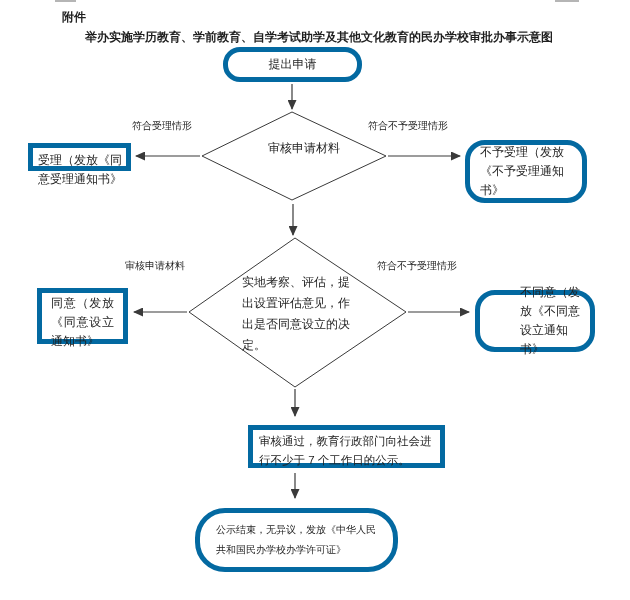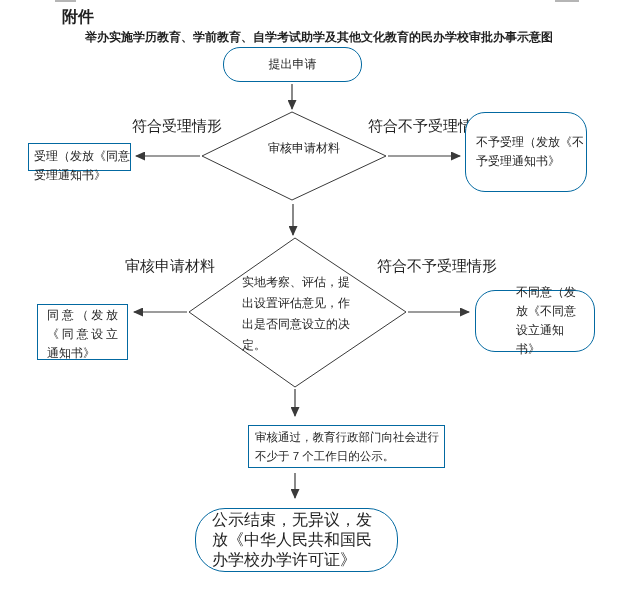--- a/index.html
+++ b/index.html
@@ -19,31 +19,31 @@
   .abs { position: absolute; }
   .txt {
     color: #1f1f1f;
     font-size: 12px;
     line-height: 18px;
     white-space: nowrap;
   }
   .attachment {
     left: 62px; top: 8px;
     font-weight: 700;
-    font-size: 16px;
+    font-size: 12px;
   }
   .title {
     left: 85px; top: 28px;
     font-weight: 700;
     font-size: 12px;
     letter-spacing: 0px;
   }
   .shape {
     box-sizing: border-box;
-    border: 1px solid #0369a1;
+    border: 5px solid #0369a1;
     background: #ffffff;
     color: #1f1f1f;
     font-size: 12px;
   }
   .stadium {
     display: flex;
     align-items: center;
     justify-content: center;
   }
   .start-node {
@@ -52,31 +52,31 @@
     border-radius: 17px;
   }
   .accept-box {
     left: 28px; top: 143px;
     width: 103px; height: 28px;
     padding: 3px 0 0 5px;
     line-height: 19px;
     white-space: normal;
   }
   .noaccept-node {
-    left: 465px; top: 112px;
-    width: 122px; height: 80px;
+    left: 465px; top: 140px;
+    width: 122px; height: 63px;
     border-radius: 20px;
     padding: 0 2px 0 10px;
     line-height: 19px;
     box-sizing: border-box;
     display: flex;
     align-items: center;
   }
   .agree-box {
-    left: 37px; top: 304px;
+    left: 37px; top: 288px;
     width: 91px; height: 56px;
     padding: 1px 9px 0 9px;
     line-height: 19px;
     text-align: justify;
     white-space: normal;
   }
   .disagree-node {
     left: 475px; top: 290px;
     width: 120px; height: 62px;
     border-radius: 20px;
@@ -93,21 +93,21 @@
     font-size: 11.5px;
     line-height: 19px;
     white-space: normal;
     margin-left: 48px;
   }
   .end-node {
     left: 195px; top: 508px;
     width: 203px; height: 64px;
     border-radius: 30px;
     padding: 0 12px 0 16px;
-    font-size: 16px;
+    font-size: 10px;
     line-height: 20px;
     box-sizing: border-box;
     display: flex;
     align-items: center;
   }
   .diamond-label {
     font-size: 12px;
     text-align: center;
   }
   .d1-label {
@@ -115,21 +115,21 @@
     width: 92px;
   }
   .d2-label {
     left: 242px; top: 272px;
     width: 114px;
     line-height: 21px;
     text-align: left;
     white-space: normal;
   }
   .branch-label {
-    font-size: 15px;
+    font-size: 10px;
     color: #1f1f1f;
   }
   .bl-accept      { left: 132px; top: 117px; }
   .bl-noaccept    { left: 368px; top: 117px; }
   .bl-establish   { left: 125px; top: 257px; }
   .bl-noestablish { left: 377px; top: 257px; }
   svg.flow-lines {
     position: absolute;
     left: 0; top: 0;
     width: 630px;

